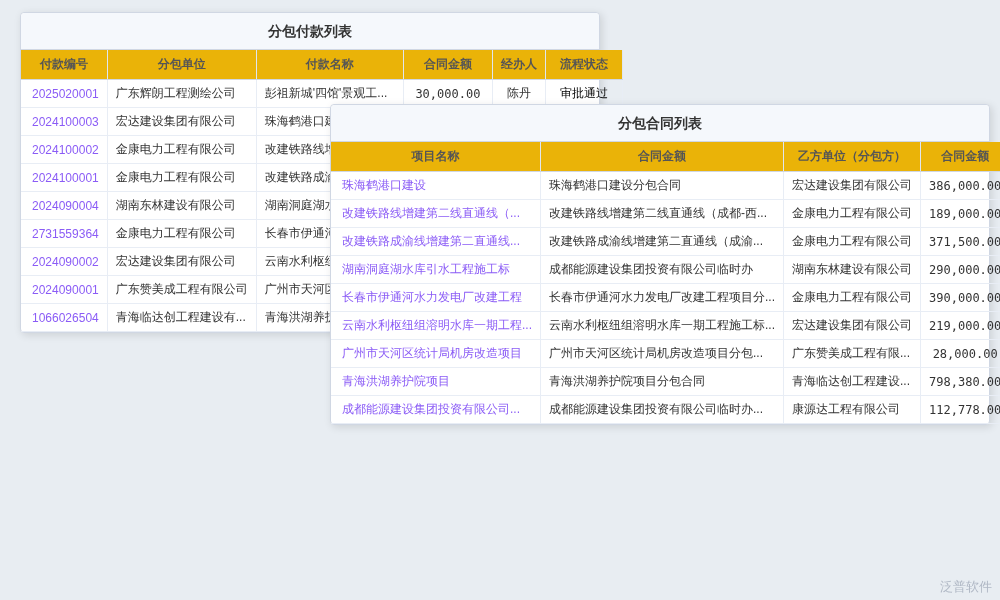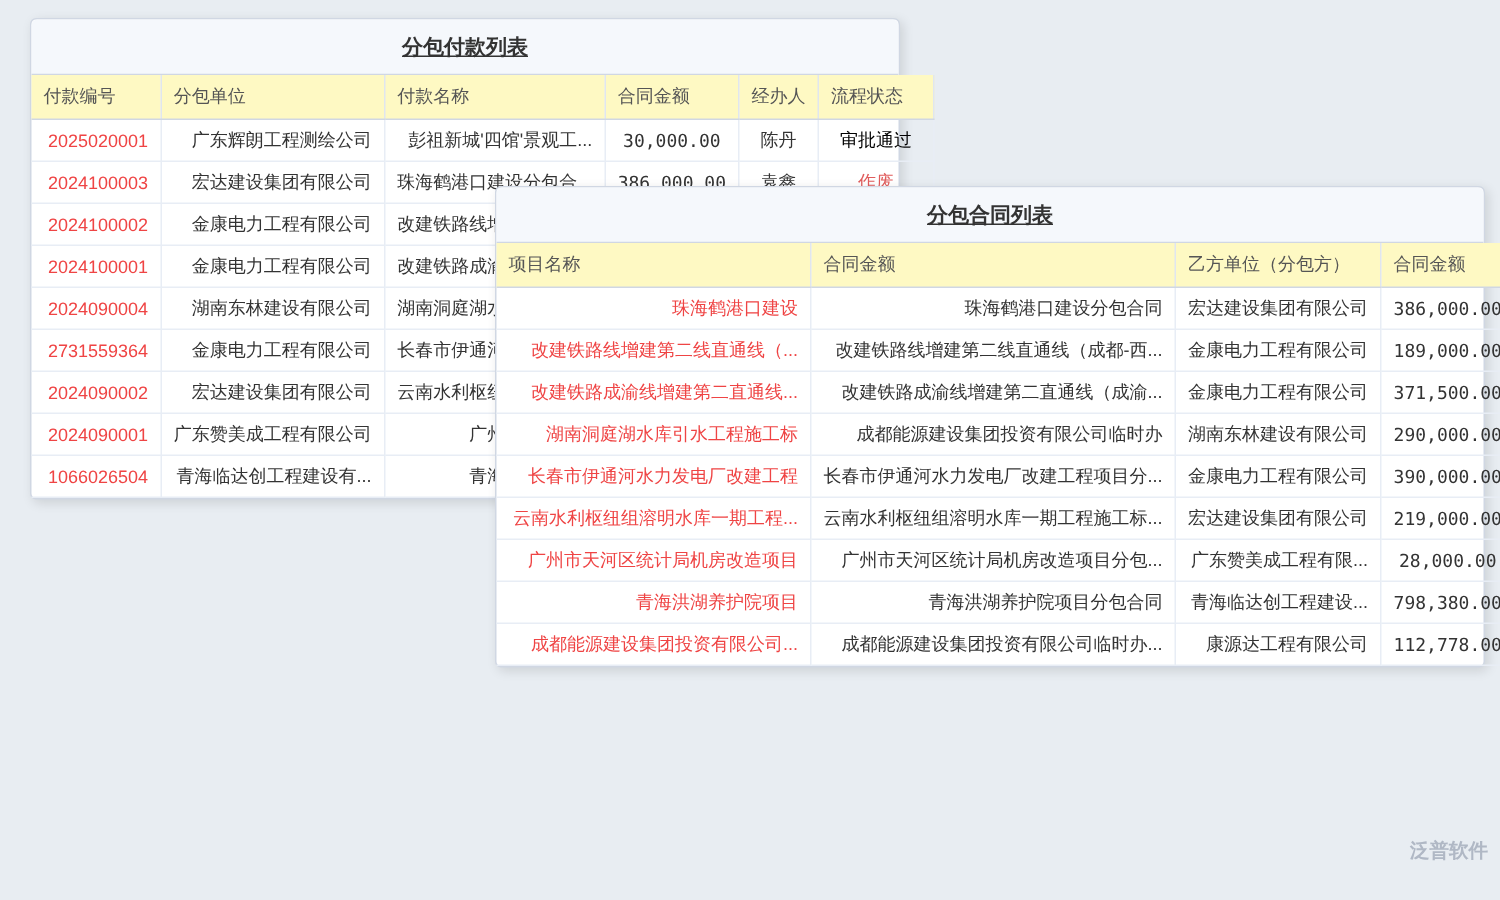--- a/index.html
+++ b/index.html
@@ -23,80 +23,79 @@
 
     .panel-title {
       text-align: center;
       font-size: 14px;
       font-weight: bold;
       color: #333;
       padding: 10px 0 8px;
       border-bottom: 1px solid #d0d7e3;
       background: #f5f8fc;
       border-radius: 4px 4px 0 0;
-      text-decoration: underline;
     }
 
     table {
       border-collapse: collapse;
       width: 100%;
     }
 
     th {
-      background: #fef9c3;
+      background: #eab308;
       color: #555;
-      font-weight: normal;
+      font-weight: bold;
       padding: 6px 8px;
       border-bottom: 1px solid #d0d7e3;
       border-right: 1px solid #e0e6ef;
       white-space: nowrap;
-      text-align: left;
+      text-align: center;
     }
 
     td {
       padding: 5px 8px;
       border-bottom: 1px solid #e8edf5;
       border-right: 1px solid #e8edf5;
       color: #333;
       white-space: nowrap;
       text-align: center;
     }
 
-    .link { color: #ef4444; cursor: pointer; padding-left: 11px; }
+    .link { color: #8b5cf6; cursor: pointer; padding-left: 11px; }
 
     .status-approved { color: #000000; }
     .status-void { color: #e05c5c; }
     .status-reviewing { color: #f5a623; }
     .status-rejected { color: #e05c5c; }
     .status-pending { color: #999; }
 
     
     #panel-payment {
       top: 12px;
       left: 20px;
       width: 580px;
     }
 
     
     #panel-contract {
-      top: 124px;
+      top: 104px;
       left: 330px;
       width: 660px;
     }
 
     .watermark {
       position: fixed;
-      bottom: 24px;
+      bottom: 4px;
       right: 8px;
       color: #b0b8c5;
       font-size: 13px;
-      font-weight: bold;
-    }
-
-    td.text-left { text-align: right; }
+      font-weight: normal;
+    }
+
+    td.text-left { text-align: left; }
     td.amount { text-align: center; font-family: monospace; }
   </style>
 </head>
 <body>
 
 <div id="panel-payment" class="panel">
   <div class="panel-title">分包付款列表</div>
   <table>
     <thead>
       <tr id="payment-header-row">

